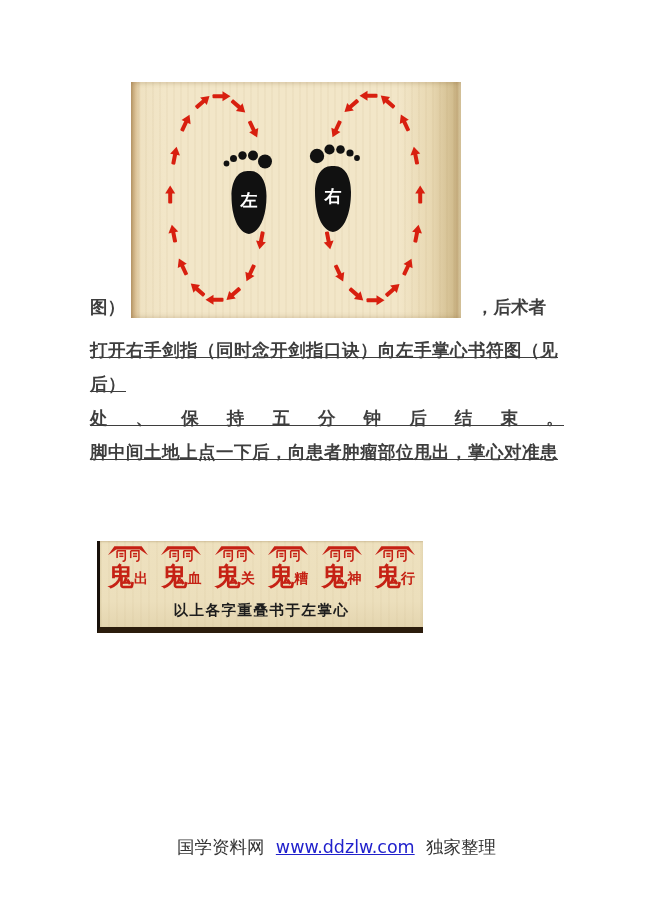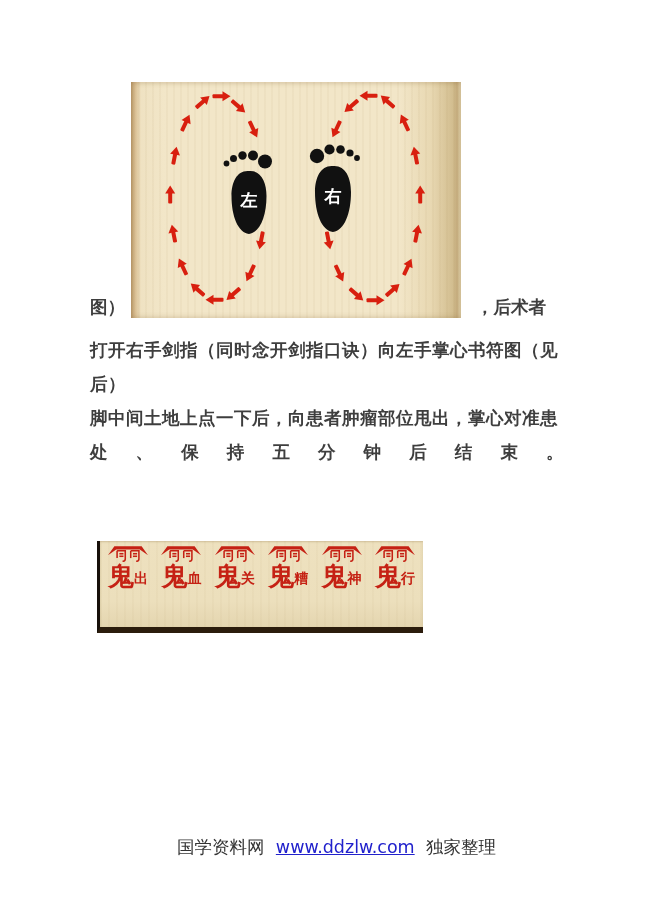--- a/index.html
+++ b/index.html
@@ -35,20 +35,21 @@
     border-top:5px solid transparent; border-bottom:5px solid transparent;
   }
   .foot { position:absolute; }
   .foot svg { display:block; }
 
   
   #paragraph {
     position:absolute; left:90px; top:333px; width:474px;
     font-size:17.5px; font-weight:700; color:#3e3e3e; line-height:34px;
     letter-spacing:0.5px;
+    text-decoration:underline;
   }
   #paragraph .pline { white-space:nowrap; }
   #paragraph .pline.justify { white-space:normal; text-align:justify; text-align-last:justify; }
 
   
   #talisman {
     position:absolute; left:97px; top:541px; width:326px; height:92px;
     background:
       repeating-linear-gradient(90deg, rgba(150,118,64,0.04) 0 2px, rgba(0,0,0,0) 2px 8px),
       linear-gradient(180deg, #eee1bf 0, #ecdfbc 70%, #e4d5af 100%);
@@ -145,22 +146,22 @@
         <div class="arrow" style="left: 207.059px; top: 43.8751px; transform: translate(-50%, -50%) rotate(115.201deg);"></div>
         <div class="arrow" style="left: 222.631px; top: 21.7643px; transform: translate(-50%, -50%) rotate(138.646deg);"></div>
       </div>
 
     <span class="side-text right">，后术者</span>
   </div>
 
   <div id="paragraph">
     <div class="pline">打开右手剑指（同时念开剑指口诀）向左手掌心书符图（见</div>
     <div class="pline">后）</div>
+    <div class="pline justify">处 、 保 持 五 分 钟 后 结 束 。</div>
     <div class="pline">脚中间土地上点一下后，向患者肿瘤部位甩出，掌心对准患</div>
-    <div class="pline justify">处 、 保 持 五 分 钟 后 结 束 。</div>
   </div>
 
   <div id="talisman">
     <div class="tali-row">
       <div class="tali">
         <svg class="tali-top" width="40" height="16" viewBox="0 0 44 17">
             <polygon fill="currentColor" points="0,10 7,0 37,0 44,10 35,3.5 9,3.5"></polygon>
             <g stroke="currentColor" stroke-width="1.7" fill="none">
               <path d="M10 5 V13"></path>
               <path d="M10 5 H19 V14 Q19 16.5 16 16.5"></path>
@@ -266,20 +267,21 @@
               <path d="M27.5 8.2 H32"></path>
               <path d="M27.5 11 H32"></path>
             </g>
           </svg>
         <div class="tali-body">
             <span class="tali-base">鬼</span>
             <span class="tali-comp">行</span>
           </div>
       </div>
     </div>
+    <div class="tali-caption">以上各字重叠书于左掌心</div>
   </div>
 
   <div id="footer">
     <span>国学资料网</span>
     <a href="#">www.ddzlw.com</a>
     <span>独家整理</span>
   </div>
 
 </div>
 

